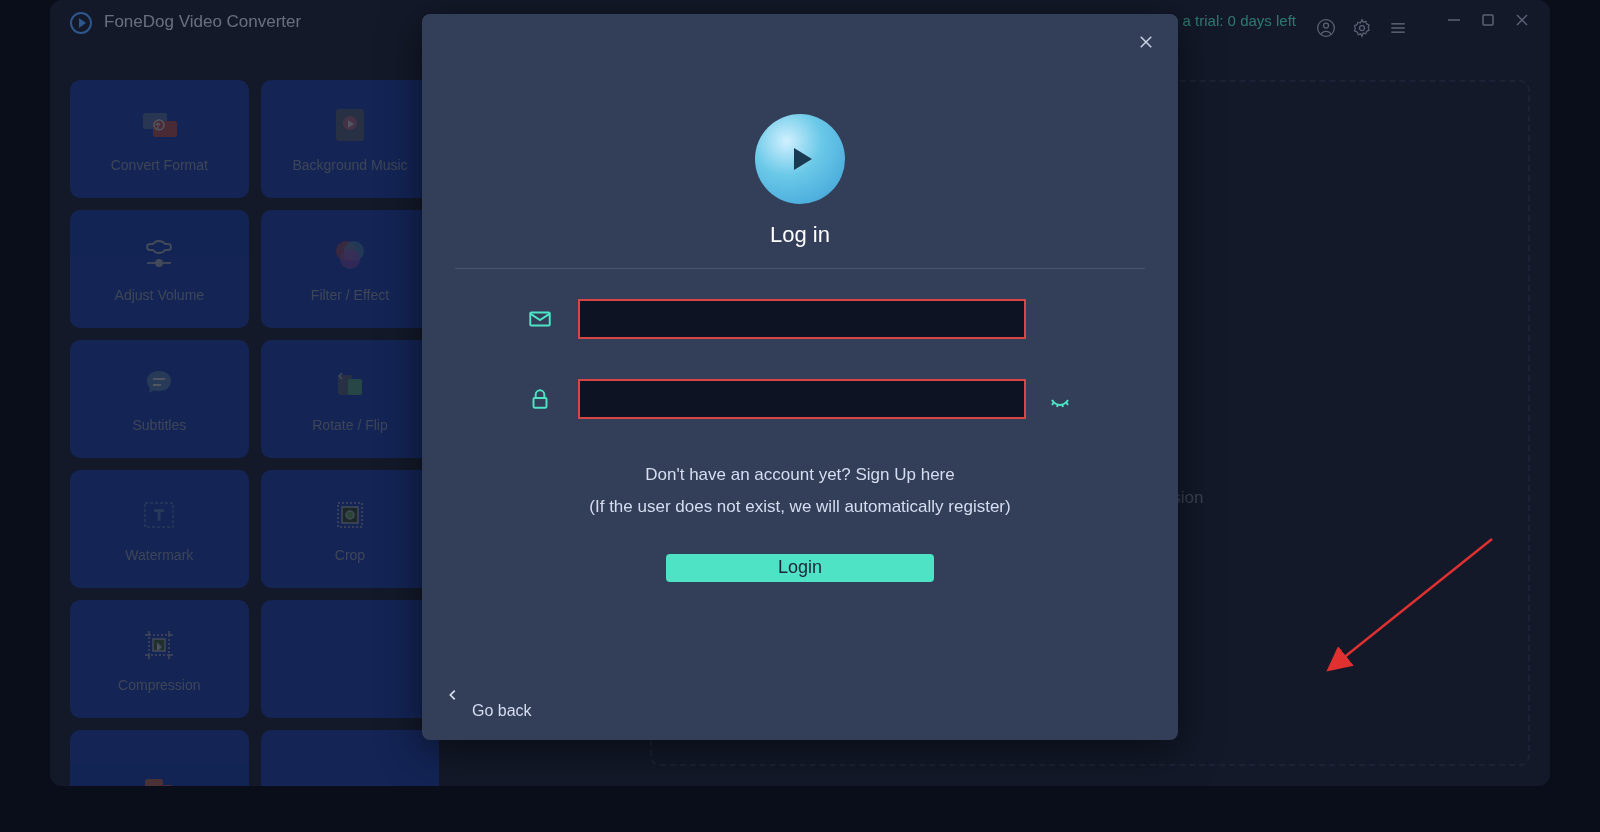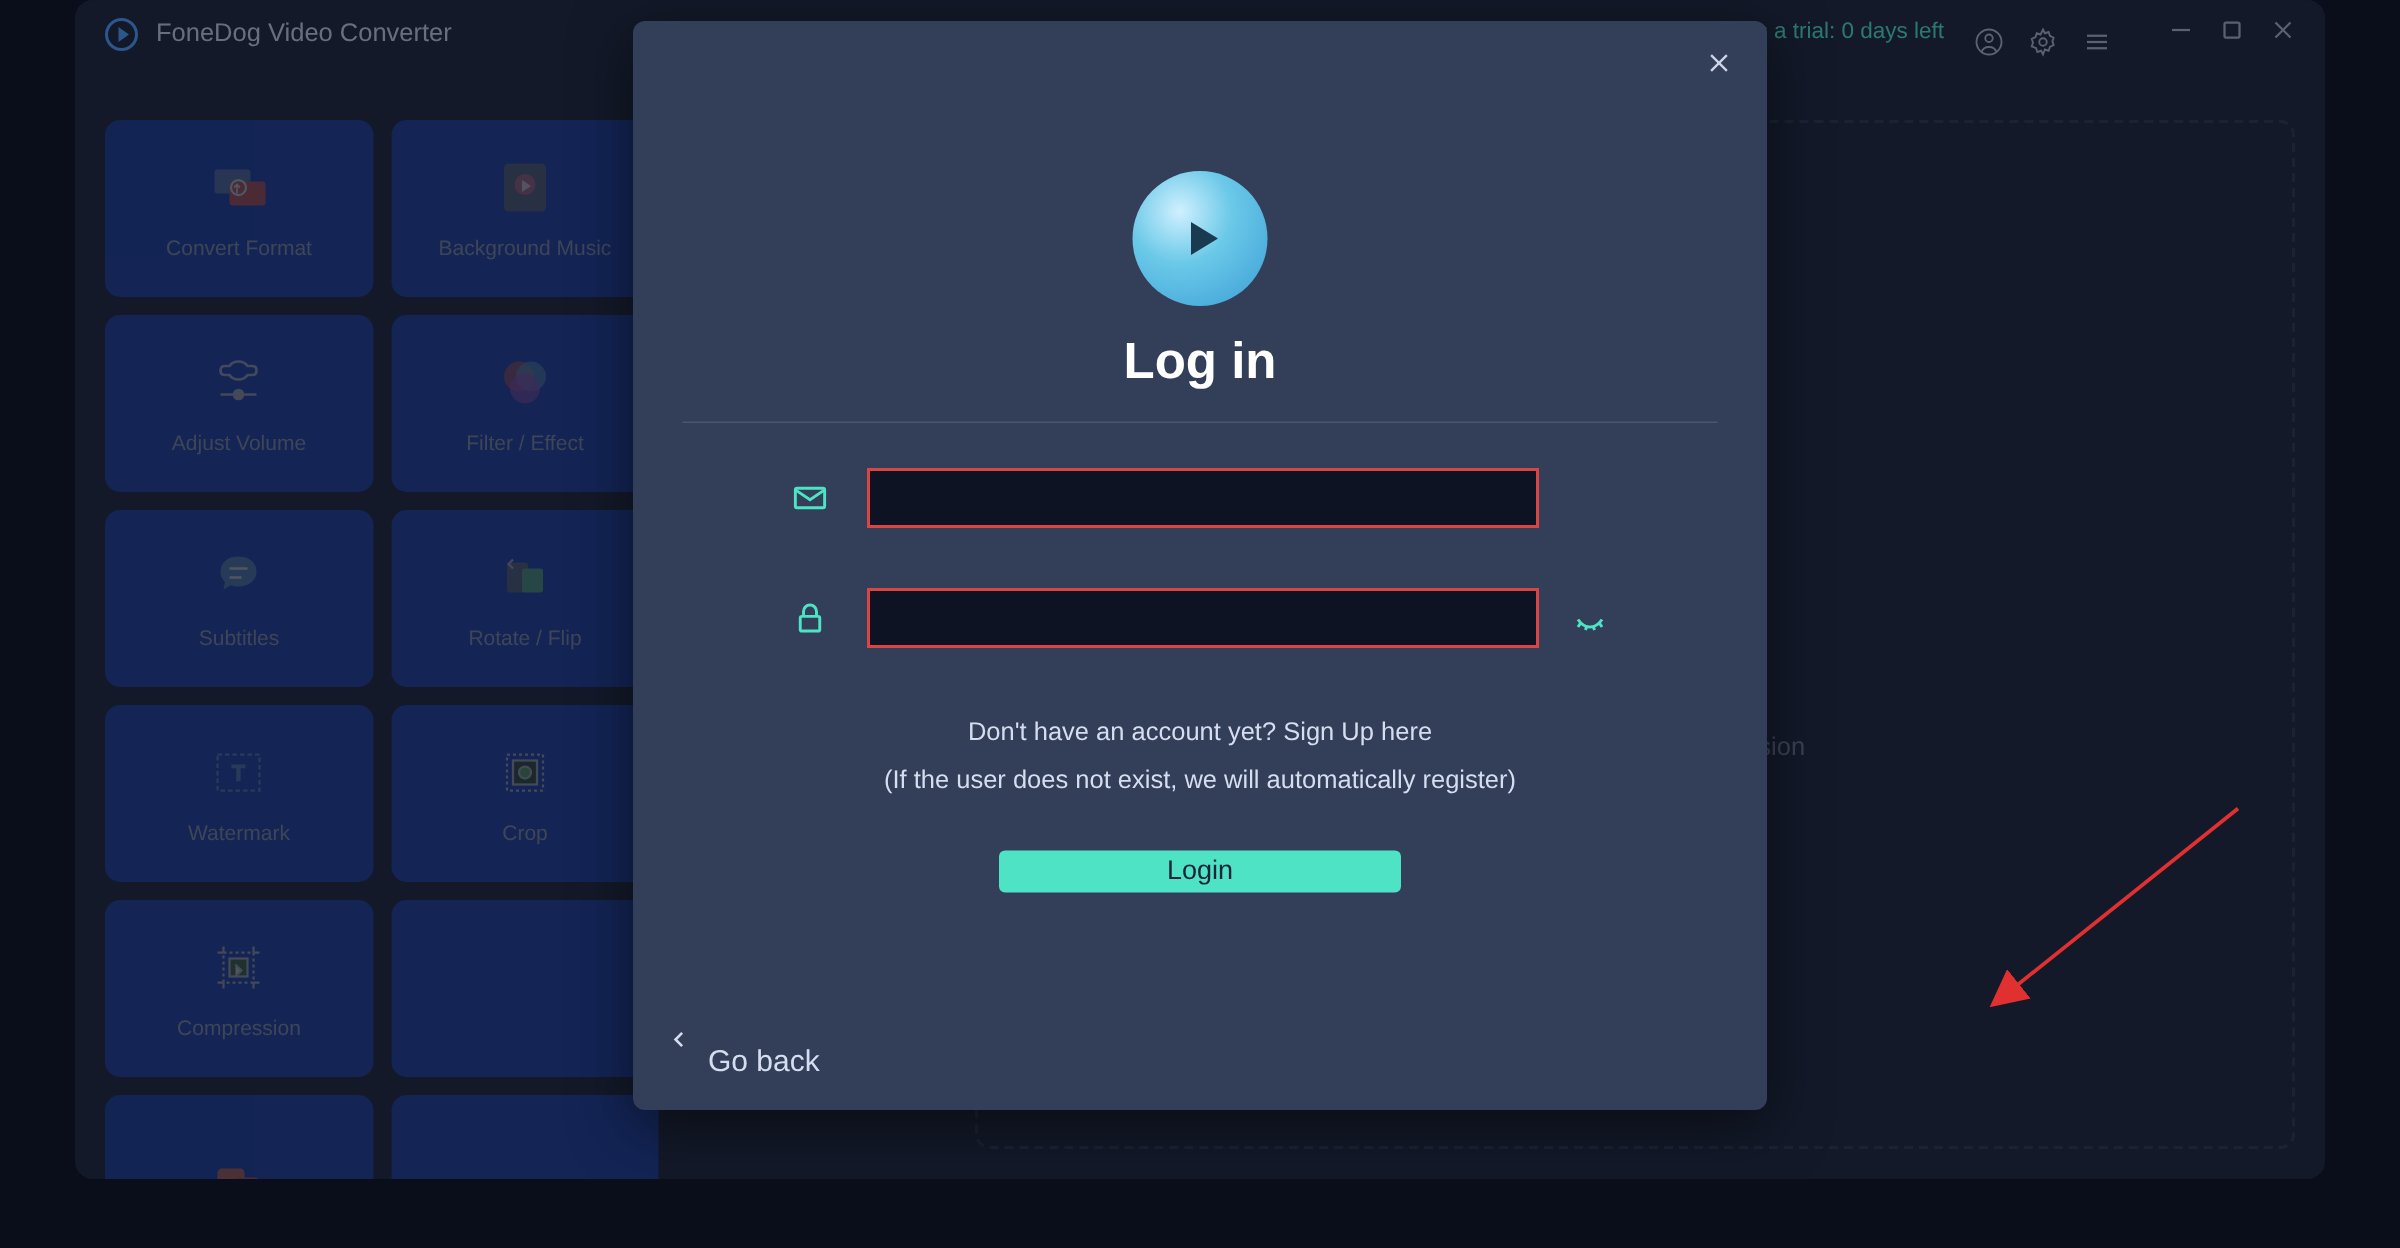--- a/index.html
+++ b/index.html
@@ -212,23 +212,23 @@
   background: radial-gradient(circle at 35% 30%, #d0f0ff 0%, #6bc9e8 40%, #3a9dd6 100%);
   display: flex;
   align-items: center;
   justify-content: center;
   margin-top: 60px;
   margin-bottom: 18px;
 }
 .modal-logo svg { width: 44px; height: 44px; }
 
 .modal-title {
-  font-size: 34px;
+  font-size: 22px;
   color: #fff;
-  font-weight: 700;
+  font-weight: 400;
   margin-bottom: 20px;
 }
 
 .modal-divider {
   width: 690px;
   height: 1px;
   background: #4a5470;
   margin-bottom: 30px;
 }
 
@@ -310,21 +310,21 @@
   position: absolute;
   bottom: 20px;
   left: 24px;
   display: flex;
   align-items: center;
   gap: 12px;
   color: #d5ddf0;
   cursor: pointer;
 }
 .go-back-row svg { width: 14px; height: 14px; }
-.go-back-text { font-size: 20px; margin-top: 32px; }
+.go-back-text { font-size: 16px; margin-top: 32px; }
 
 .arrow-annotation {
   position: absolute;
   top: 515px;
   left: 900px;
   pointer-events: none;
 }
 </style>
 </head>
 <body>

